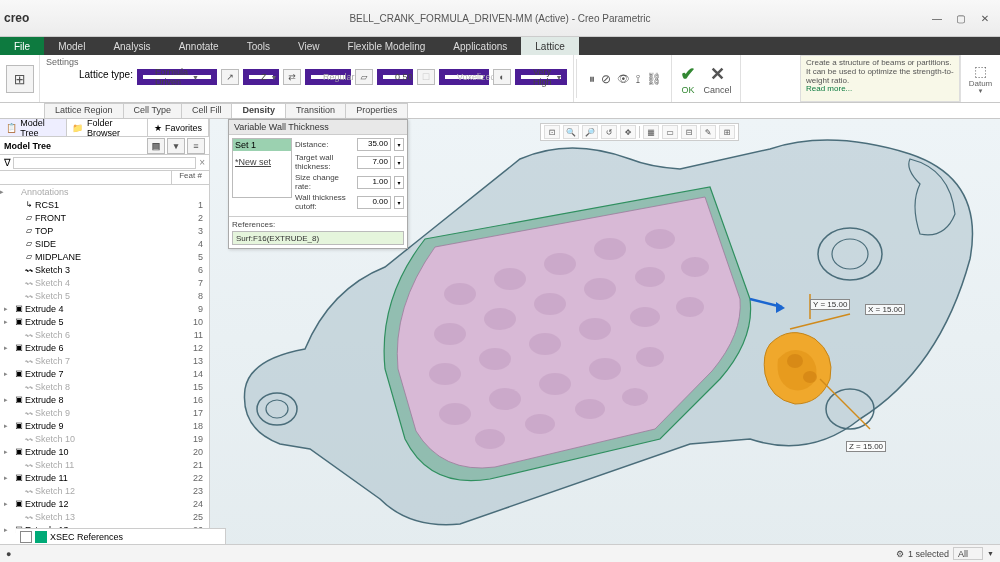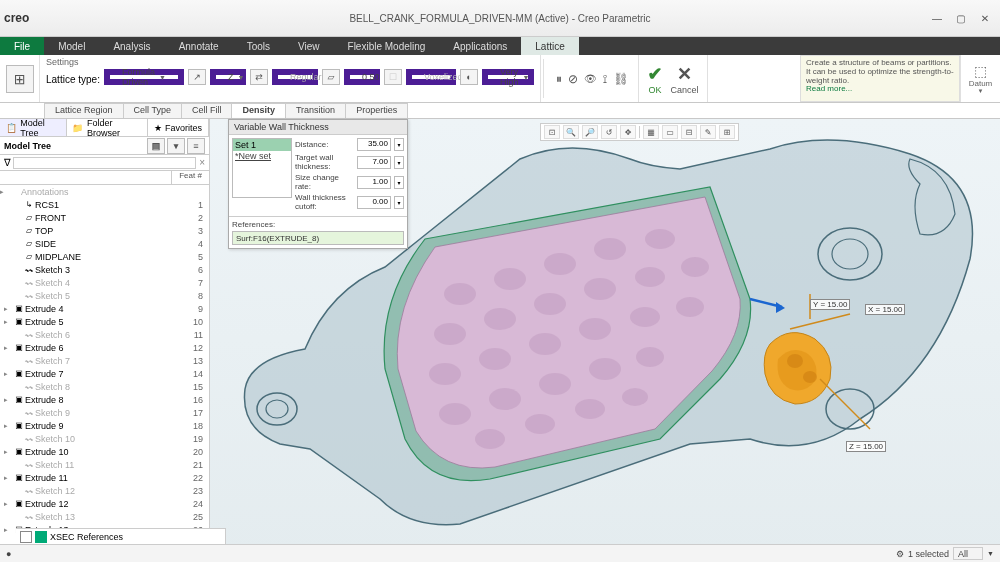--- a/index.html
+++ b/index.html
@@ -11,21 +11,21 @@
 .winbtn { width: 22px; height: 14px; margin-left: 2px; display: flex; align-items: center; justify-content: center; color: #555; font-size: 10px; }
 
 .menubar { height: 18px; display: flex; background: #3b3b3b; color: #ddd; }
 .menubar .mitem { padding: 2px 14px; font-size: 10px; display: flex; align-items: center; cursor: pointer; }
 .menubar .mitem.file { background: #0d7a3f; color: #fff; }
 .menubar .mitem.active { background: #dfe9e5; color: #333; }
 
 .ribbon { height: 48px; background: #fff; border-bottom: 1px solid #c8c8c8; display: flex; align-items: stretch; }
 .settings-group { padding: 2px 6px; border-right: 1px solid #e0e0e0; display: flex; flex-direction: column; }
 .sg-label { font-size: 9px; color: #666; margin-bottom: 2px; }
-.sg-row { display: flex; align-items: flex-end; gap: 4px; }
+.sg-row { display: flex; align-items: flex-start; gap: 4px; margin-left: 33px; }
 .dropdown { height: 16px; border: 6px solid #4c1d95; background: #fff; display: flex; align-items: center; padding: 0 12px; font-size: 9px; color: #444; }
 .dropdown .arrow { margin-left: 4px; font-size: 7px; color: #666; }
 .minibtn { width: 18px; height: 16px; border: 1px solid #bbb; background: #f4f4f4; display: flex; align-items: center; justify-content: center; font-size: 9px; color: #555; }
 .spinval { width: 32px; }
 .sep { width: 1px; background: #e0e0e0; margin: 4px 2px; }
 
 .playgroup { display: flex; align-items: center; gap: 6px; padding: 0 10px; }
 .playbtn { font-size: 12px; color: #555; }
 
 .okgroup { display: flex; align-items: center; padding: 0 8px; border-left: 1px solid #e0e0e0; border-right: 1px solid #e0e0e0; gap: 8px; }
@@ -67,21 +67,21 @@
 
 .canvas-area { flex: 1; position: relative; background: linear-gradient(#eef4f7,#e4ecef); }
 .toolstrip { position: absolute; top: 4px; left: 330px; height: 18px; background: #fff; border: 1px solid #ccc; display: flex; align-items: center; gap: 3px; padding: 0 3px; }
 .tsbtn { width: 16px; height: 14px; border: 1px solid #ddd; background: #f8f8f8; font-size: 8px; display: flex; align-items: center; justify-content: center; color: #555; }
 
 .panel { position: absolute; top: 0; left: 18px; width: 180px; background: #fff; border: 1px solid #aaa; box-shadow: 1px 1px 3px rgba(0,0,0,0.15); font-size: 9px; }
 .panel-title { background: #e8e8e8; padding: 2px 5px; font-weight: normal; border-bottom: 1px solid #ccc; color: #333; }
 .panel-body { padding: 3px; display: flex; gap: 3px; }
 .panel-list { width: 60px; height: 60px; border: 1px solid #bbb; background: #fff; }
 .panel-list .sel { background: #9bd1b0; padding: 1px 2px; }
-.panel-list .unsel { padding: 0 2px; color: #444; text-decoration: underline; }
+.panel-list .unsel { padding: 6px 2px; color: #444; text-decoration: underline; }
 .panel-params { flex: 1; }
 .prow { display: flex; align-items: center; margin-bottom: 2px; gap: 3px; }
 .prow label { flex: 1; font-size: 8px; color: #444; }
 .prow .pval { width: 34px; height: 13px; border: 1px solid #bbb; text-align: right; padding-right: 2px; font-size: 8px; }
 .prow .parrow { width: 10px; height: 13px; border: 1px solid #bbb; font-size: 6px; display: flex; align-items: center; justify-content: center; }
 .panel-refs { border-top: 1px solid #ccc; padding: 3px; }
 .refs-label { font-size: 8px; color: #444; margin-bottom: 2px; }
 .refs-box { border: 1px solid #bbb; background: #e5f5dc; padding: 2px 3px; font-size: 8px; color: #333; height: 14px; }
 
 .model-svg { position: absolute; inset: 0; }

